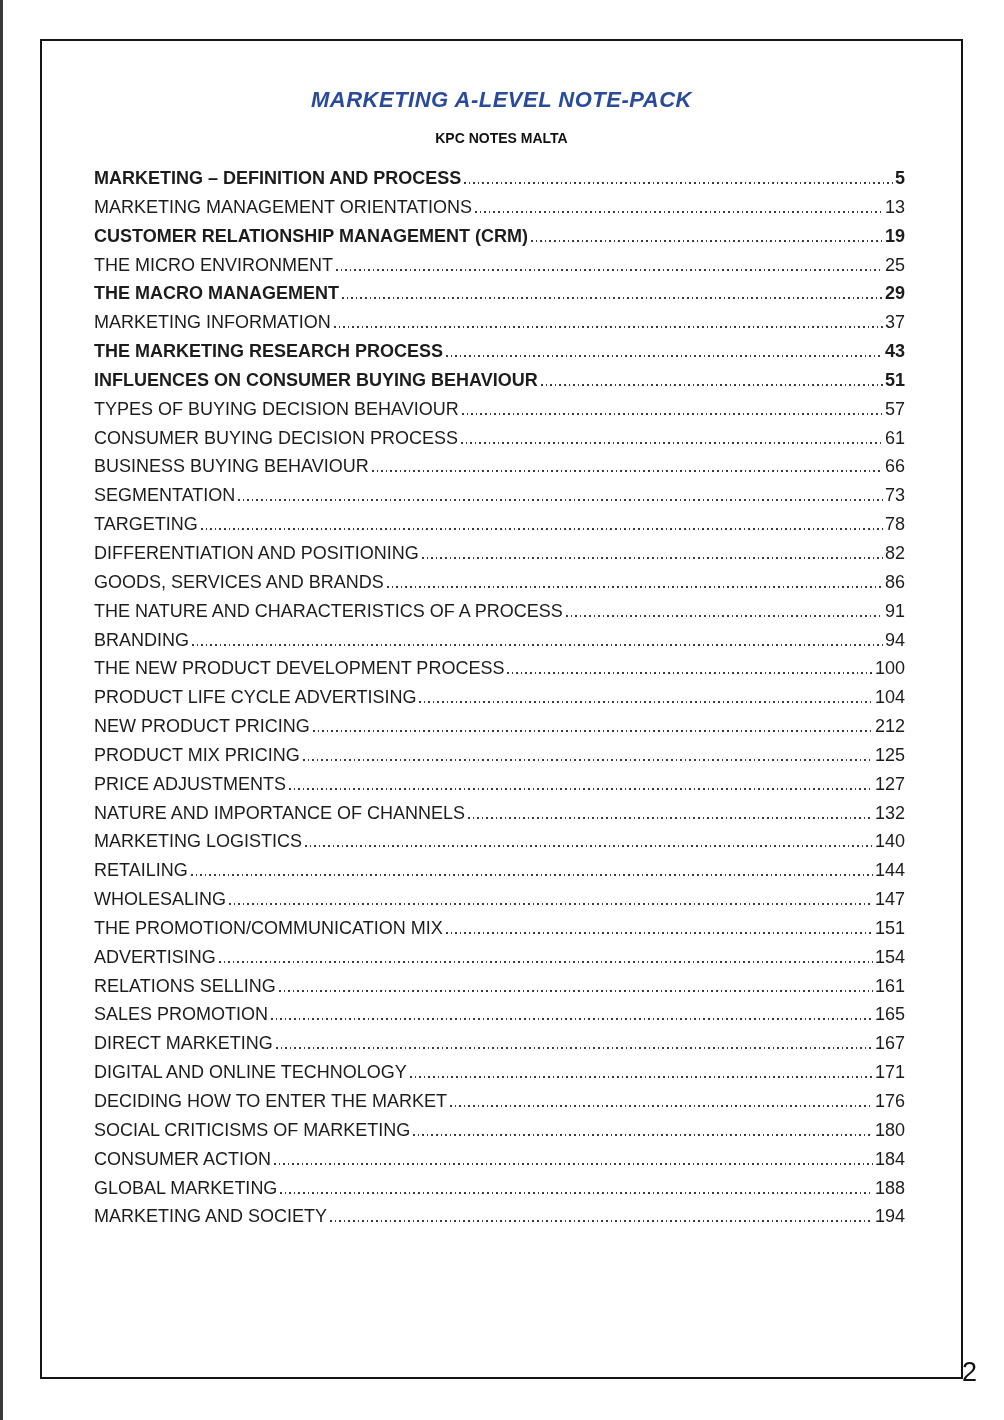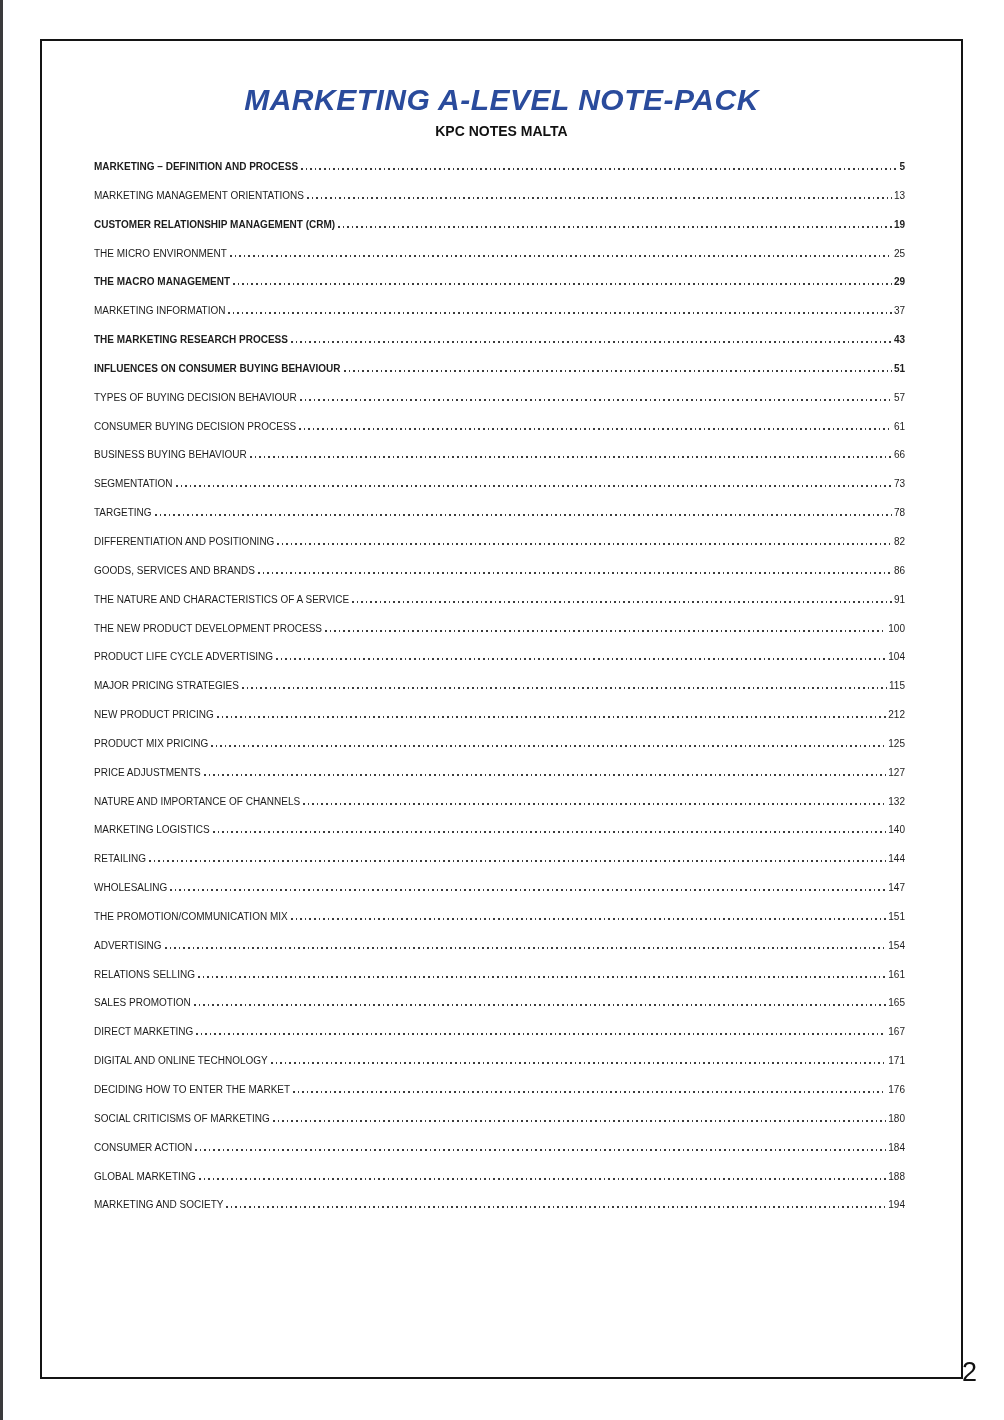--- a/index.html
+++ b/index.html
@@ -24,43 +24,43 @@
     width: 923px; height: 1340px;
     box-sizing: border-box;
     border: 2px solid #141414;
     background: #ffffff;
   }
   .doc-title {
     margin-top: 42px;
     text-align: center;
     font-style: italic;
     font-weight: 700;
-    font-size: 30px;
+    font-size: 22px;
     line-height: 34px;
     letter-spacing: 0.5px;
     color: #2a4b9c;
   }
   .doc-subtitle {
-    margin-top: 5px;
+    margin-top: 12px;
     text-align: center;
     font-weight: 700;
     font-size: 14px;
     line-height: 18px;
     color: #111111;
   }
   .toc-list {
     margin: 12px 56px 0 52px;
   }
   .toc-row {
     display: flex;
     align-items: baseline;
     height: 28.85px;
     box-sizing: border-box;
     padding-top: 9px;
-    font-size: 10px;
+    font-size: 18px;
     color: #1c1c1c;
   }
   .toc-row.bold { font-weight: 700; }
   .toc-label { white-space: nowrap; }
   .toc-leader {
     flex: 1 1 auto;
     min-width: 10px;
     height: 2px;
     margin: 0 2px 0 3px;
     background: repeating-linear-gradient(to right, #3b3b3b 0 1.6px, transparent 1.6px 4.6px);
@@ -152,38 +152,38 @@
     <span class="toc-label">DIFFERENTIATION AND POSITIONING</span>
     <span class="toc-leader"></span>
     <span class="toc-page">82</span>
   </div>
       <div class="toc-row">
     <span class="toc-label">GOODS, SERVICES AND BRANDS</span>
     <span class="toc-leader"></span>
     <span class="toc-page">86</span>
   </div>
       <div class="toc-row">
-    <span class="toc-label">THE NATURE AND CHARACTERISTICS OF A SERVICE</span>
+    <span class="toc-label">THE NATURE AND CHARACTERISTICS OF A PROCESS</span>
     <span class="toc-leader"></span>
     <span class="toc-page">91</span>
   </div>
       <div class="toc-row">
+    <span class="toc-label">BRANDING</span>
+    <span class="toc-leader"></span>
+    <span class="toc-page">94</span>
+  </div>
+      <div class="toc-row">
     <span class="toc-label">THE NEW PRODUCT DEVELOPMENT PROCESS</span>
     <span class="toc-leader"></span>
     <span class="toc-page">100</span>
   </div>
       <div class="toc-row">
     <span class="toc-label">PRODUCT LIFE CYCLE ADVERTISING</span>
     <span class="toc-leader"></span>
     <span class="toc-page">104</span>
-  </div>
-      <div class="toc-row">
-    <span class="toc-label">MAJOR PRICING STRATEGIES</span>
-    <span class="toc-leader"></span>
-    <span class="toc-page">115</span>
   </div>
       <div class="toc-row">
     <span class="toc-label">NEW PRODUCT PRICING</span>
     <span class="toc-leader"></span>
     <span class="toc-page">212</span>
   </div>
       <div class="toc-row">
     <span class="toc-label">PRODUCT MIX PRICING</span>
     <span class="toc-leader"></span>
     <span class="toc-page">125</span>

